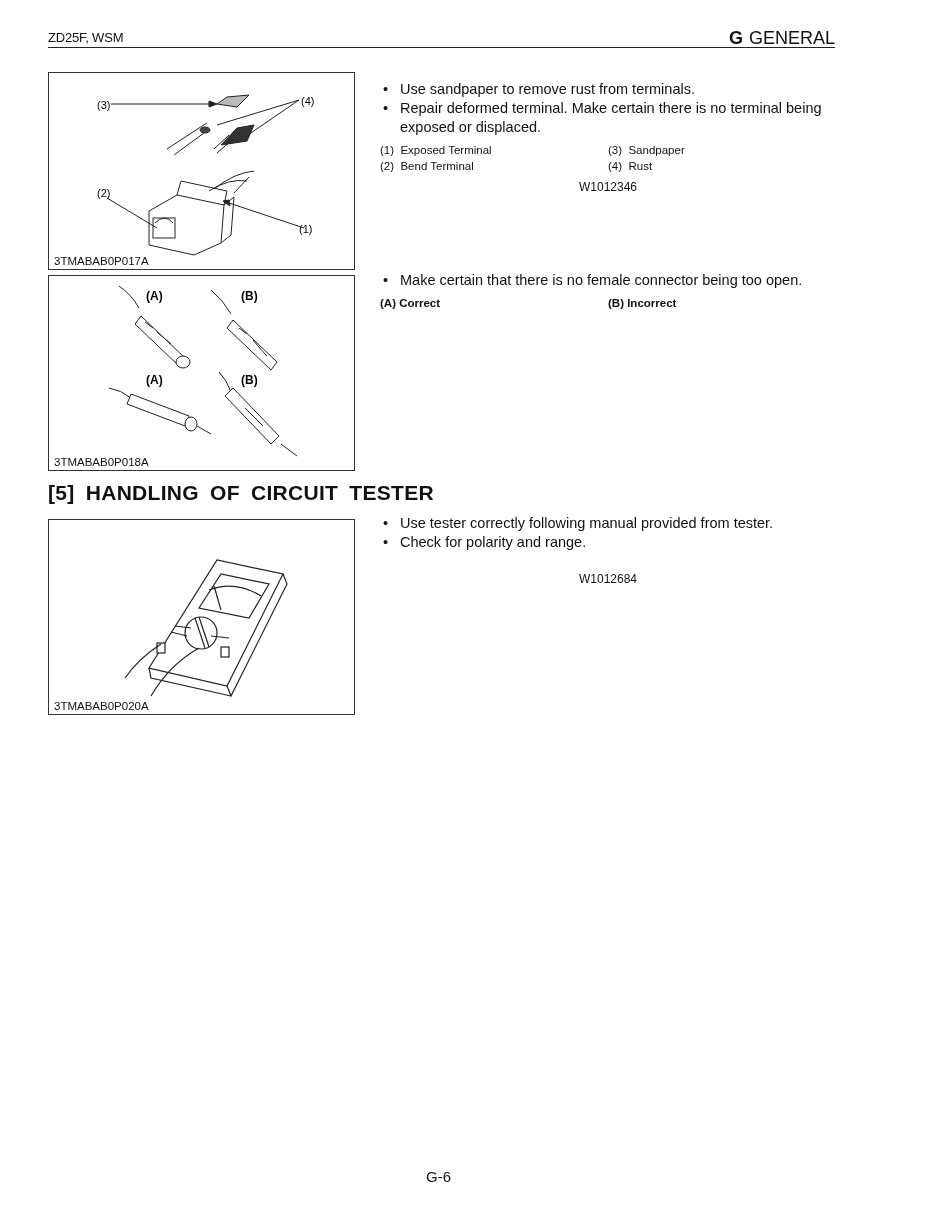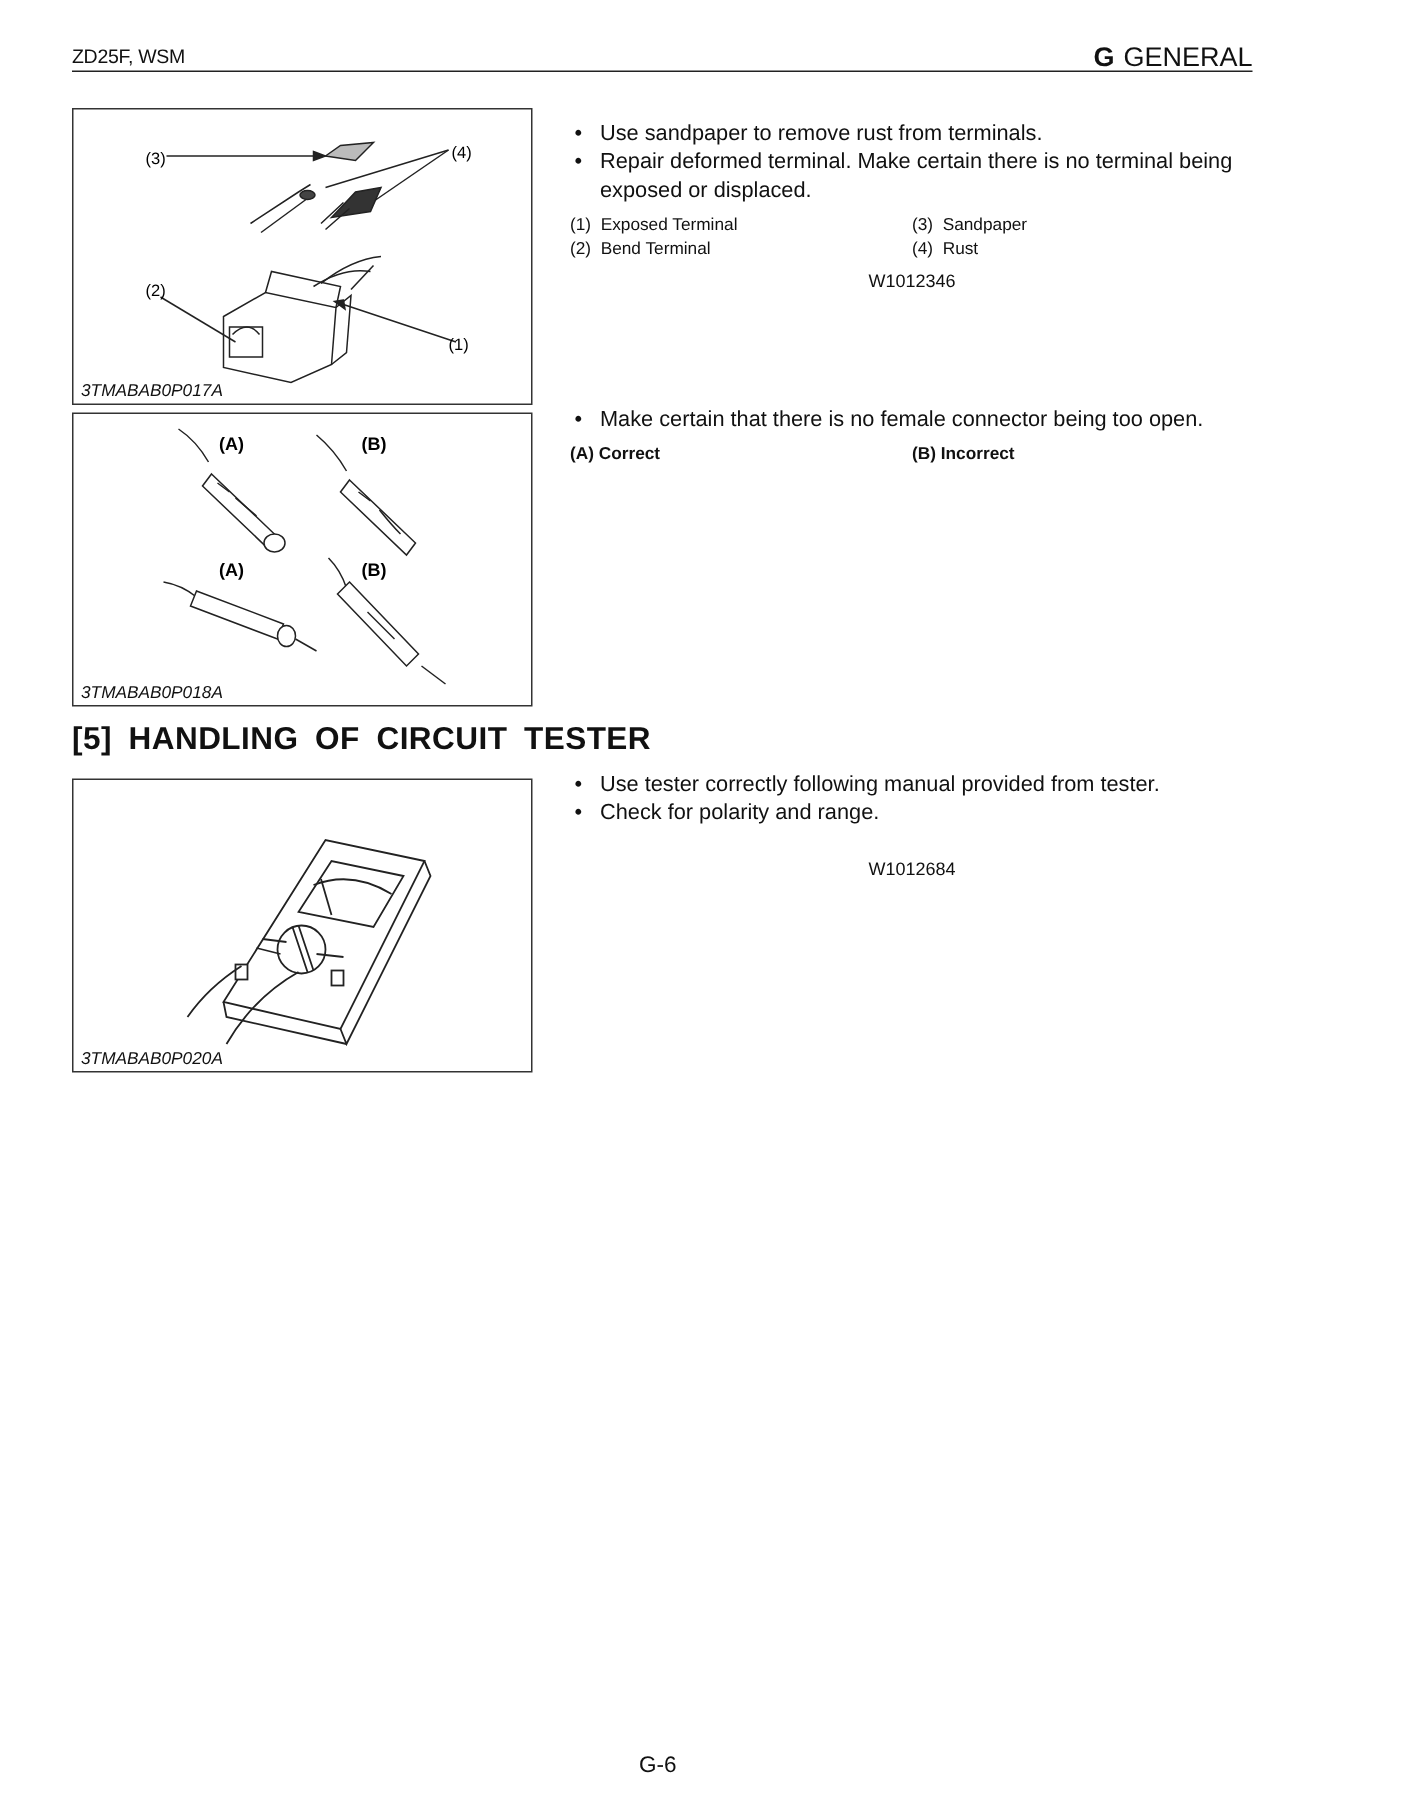--- a/index.html
+++ b/index.html
@@ -8,21 +8,21 @@
       font-family: "Liberation Sans", sans-serif; color: #111;
     }
     .abs { position: absolute; }
     .hdr-left { left: 48px; top: 30px; font-size: 13px; letter-spacing: -0.2px; }
     .hdr-right { right: 100px; top: 28px; font-size: 18px; }
     .hdr-right b { font-weight: bold; margin-right: 6px; }
     .hdr-rule { left: 48px; top: 47px; width: 787px; height: 0; border-top: 1.5px solid #222; }
     .fig {
       position: absolute; border: 1px solid #333; background: #fff;
     }
-    .fig-cap { position: absolute; left: 5px; bottom: 2px; font-size: 11.5px; font-style: italic; }
+    .fig-cap { position: absolute; left: 5px; bottom: 2px; font-size: 11.5px; }
     .fig svg { position: absolute; left: 0; top: 0; }
     .text-block { position: absolute; left: 380px; width: 456px; }
     .bullet { position: relative; padding-left: 20px; font-size: 14.5px; line-height: 19px; }
     .bullet::before { content: "•"; position: absolute; left: 3px; top: 0; }
     .legend { display: grid; grid-template-columns: 228px 228px; font-size: 11.5px; line-height: 15.5px; margin-top: 6px; }
     .legend.bold { font-weight: bold; }
     .code { text-align: center; font-size: 12px; margin-top: 6px; }
     .section-title { left: 48px; top: 481px; font-size: 21px; font-weight: bold; letter-spacing: 0.3px; word-spacing: 5px; }
     .page-num { left: 0; width: 877px; top: 1168px; text-align: center; font-size: 15px; }
   </style>

